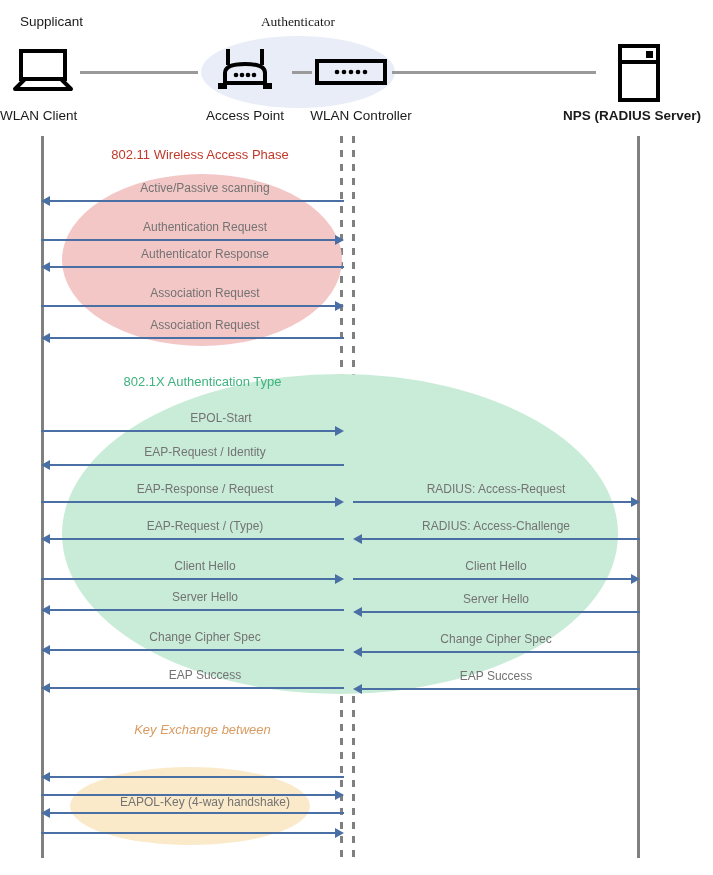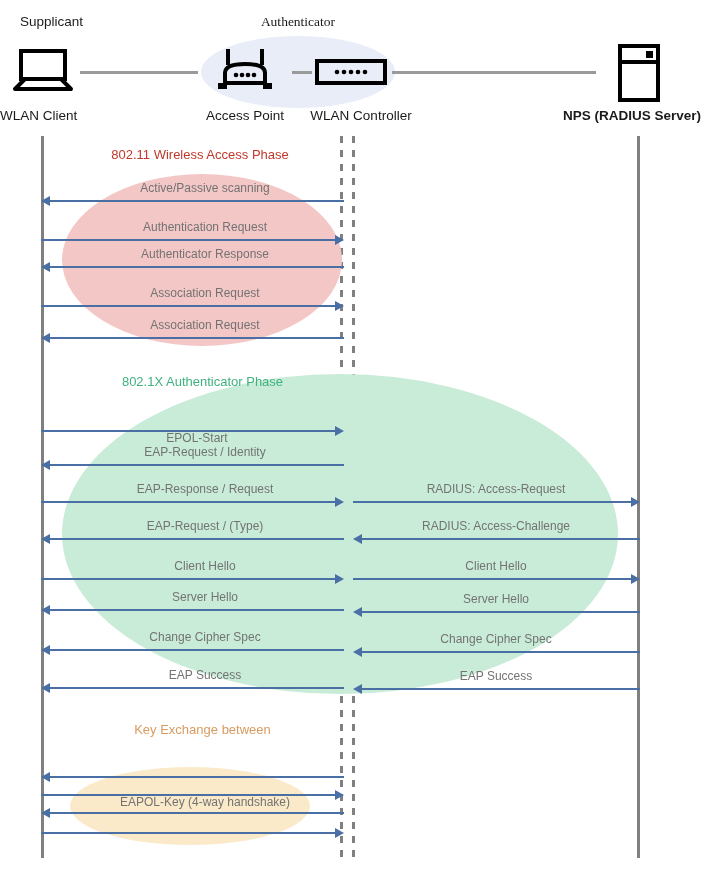--- a/index.html
+++ b/index.html
@@ -188,26 +188,26 @@
   </div>
 
   <div class="msg" style="left:41px;top:337px;width:303px;">
     <div class="msg-line" style="left:9px;width:294px;"></div>
     <div class="arrowhead arrow-left" style="left:0px;"></div>
     <div class="msg-label" style="left:164px;">Association Request</div>
   </div>
 
   <div class="phase-blob blob-green" style="left:62px;top:374px;width:556px;height:320px;"></div>
 
-  <div class="phase-caption" style="left:65px;top:373px;width:275px;color:#3fb27f;">802.1X Authenticator Phase</div>
+  <div class="phase-caption" style="left:65px;top:373px;width:275px;color:#3fb27f;">802.1X Authentication Type</div>
 
   <div class="msg" style="left:41px;top:430px;width:303px;">
     <div class="msg-line" style="left:0px;width:294px;"></div>
     <div class="arrowhead arrow-right" style="left:294px;"></div>
-    <div class="msg-label" style="left:156px;margin-top:20px;">EPOL-Start</div>
+    <div class="msg-label" style="left:180px;">EPOL-Start</div>
   </div>
 
   <div class="msg" style="left:41px;top:464px;width:303px;">
     <div class="msg-line" style="left:9px;width:294px;"></div>
     <div class="arrowhead arrow-left" style="left:0px;"></div>
     <div class="msg-label" style="left:164px;">EAP-Request / Identity</div>
   </div>
 
   <div class="msg" style="left:41px;top:501px;width:303px;">
     <div class="msg-line" style="left:0px;width:294px;"></div>
@@ -270,21 +270,21 @@
     <div class="msg-label" style="left:164px;">EAP Success</div>
   </div>
   <div class="msg" style="left:353px;top:688px;width:287px;">
     <div class="msg-line" style="left:9px;width:278px;"></div>
     <div class="arrowhead arrow-left" style="left:0px;"></div>
     <div class="msg-label" style="left:143px;">EAP Success</div>
   </div>
 
   <div class="phase-blob blob-orange" style="left:70px;top:767px;width:240px;height:78px;"></div>
 
-  <div class="phase-caption" style="left:65px;top:721px;width:275px;color:#d99b60;">Key Exchange between</div>
+  <div class="phase-caption" style="left:65px;top:721px;width:275px;color:#d99b60;font-style:italic;">Key Exchange between</div>
 
   <div class="msg" style="left:41px;top:776px;width:303px;">
     <div class="msg-line" style="left:9px;width:294px;"></div>
     <div class="arrowhead arrow-left" style="left:0px;"></div>
     <div class="msg-label" style="left:164px;"></div>
   </div>
 
   <div class="msg" style="left:41px;top:794px;width:303px;">
     <div class="msg-line" style="left:0px;width:294px;"></div>
     <div class="arrowhead arrow-right" style="left:294px;"></div>

